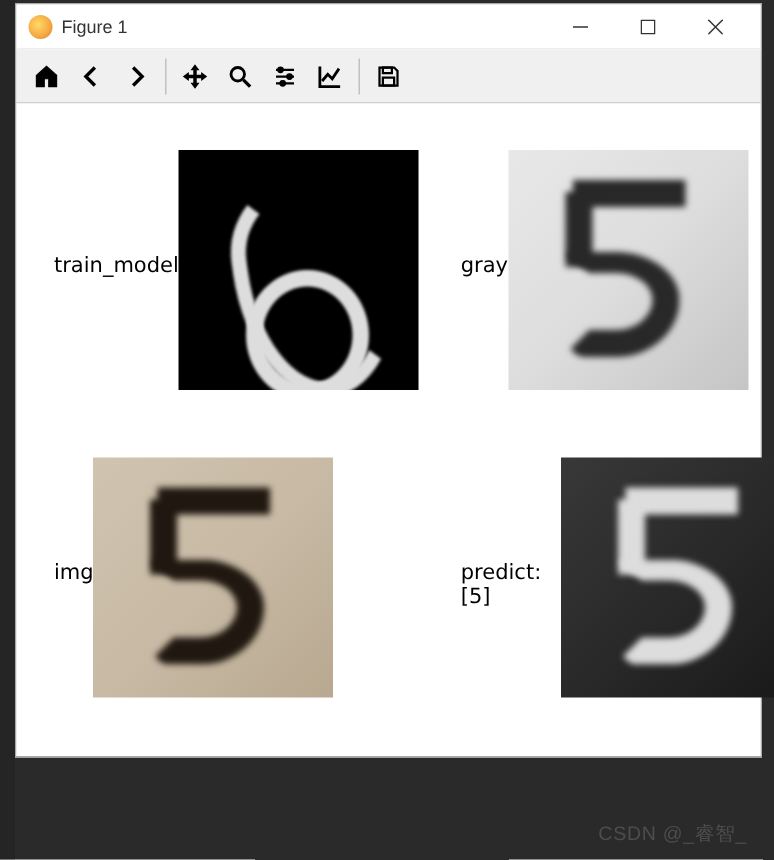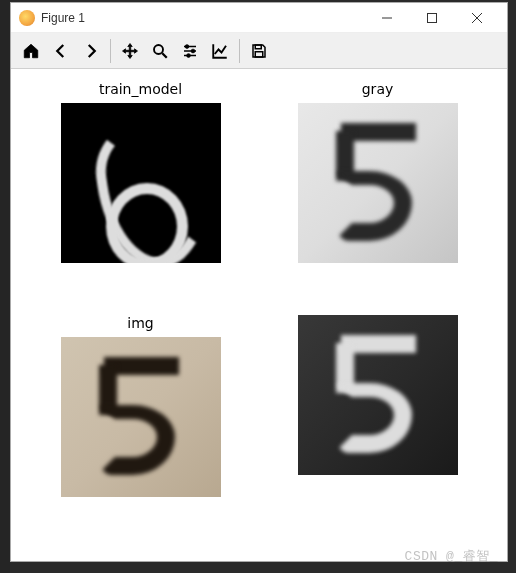--- a/index.html
+++ b/index.html
@@ -9,21 +9,21 @@
       width: 516px;
       height: 573px;
       position: relative;
       overflow: hidden;
     }
     .window {
       position: absolute;
       left: 10px;
       top: 2px;
       width: 498px;
-      height: 560px;
+      height: 503px;
       background: #fff;
       border: 1px solid #aaa;
       display: flex;
       flex-direction: column;
     }
     .titlebar {
       height: 30px;
       background: #fff;
       display: flex;
       align-items: center;
@@ -90,21 +90,21 @@
     }
     .grid {
       display: grid;
       grid-template-columns: 1fr 1fr;
       grid-template-rows: 1fr 1fr;
       gap: 8px 28px;
       height: 100%;
     }
     .cell {
       display: flex;
-      flex-direction: column;
+      flex-direction: row;
       align-items: center;
     }
     .cell-title {
       font-size: 14px;
       color: #000;
       font-family: "DejaVu Sans", Arial, sans-serif;
       margin-bottom: 4px;
       height: 18px;
     }
     .img-box {
@@ -195,21 +195,21 @@
     }
     .five-dark { color: #201810; }
     .five-gray { color: #282828; }
     .five-light { color: #ddd; }
     .watermark {
       position: absolute;
       right: 18px;
       bottom: 8px;
       font-size: 13px;
       color: rgba(120,120,120,0.45);
-      font-family: Liberation Mono, monospace;
+      font-family: Liberation Sans, sans-serif;
       letter-spacing: 0.5px;
       pointer-events: none;
       margin-top: 34px;
     }
     .left-slice {
       position: absolute;
       left: 0;
       top: 0;
       width: 10px;
       height: 573px;
@@ -326,20 +326,21 @@
         <div class="img-box digit-5-color pixelated">
           <div class="five-shape five-dark">
               <div class="five-top"></div>
               <div class="five-stem"></div>
               <div class="five-bowl"></div>
             </div>
         </div>
       </div>
 
       <div class="cell">
+        <div class="cell-title">predict:[5]</div>
         <div class="img-box digit-5-inv pixelated">
           <div class="five-shape five-light">
               <div class="five-top"></div>
               <div class="five-stem"></div>
               <div class="five-bowl"></div>
             </div>
         </div>
       </div>
 
     </div>

